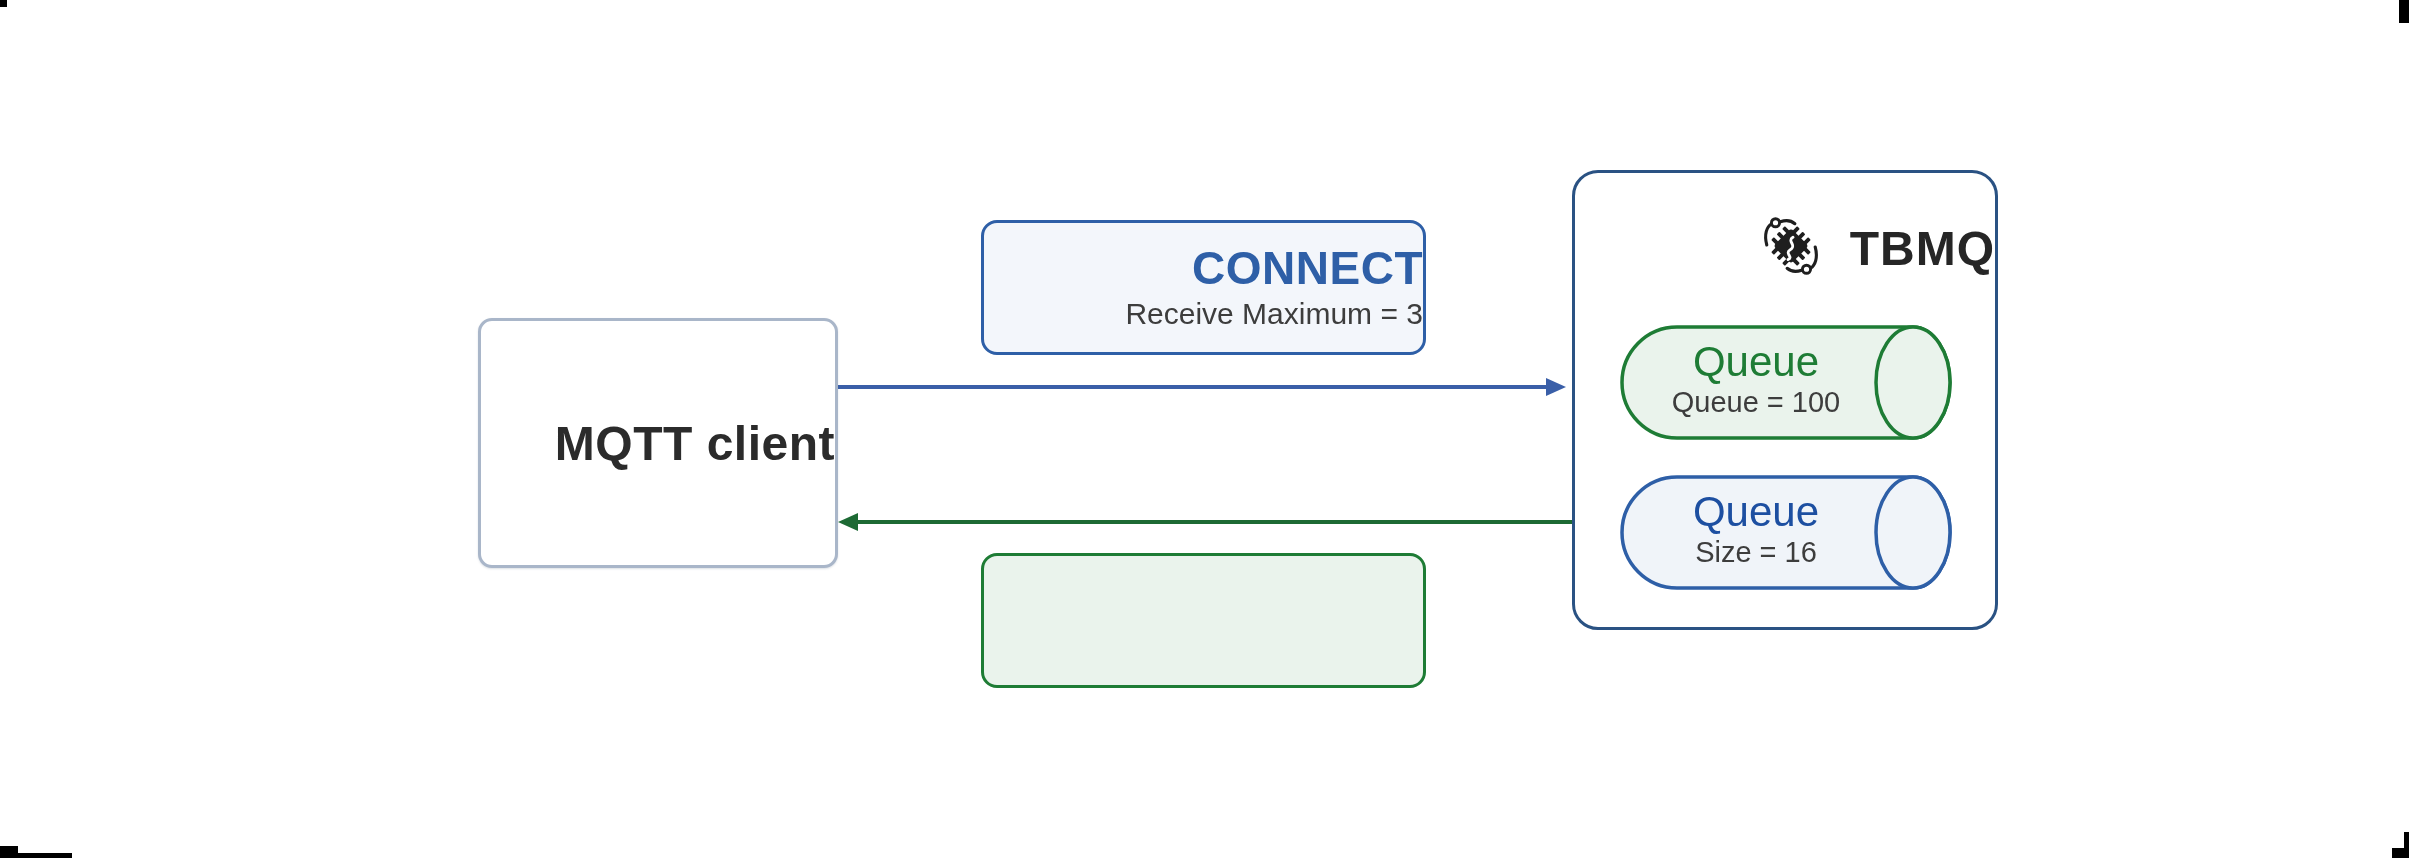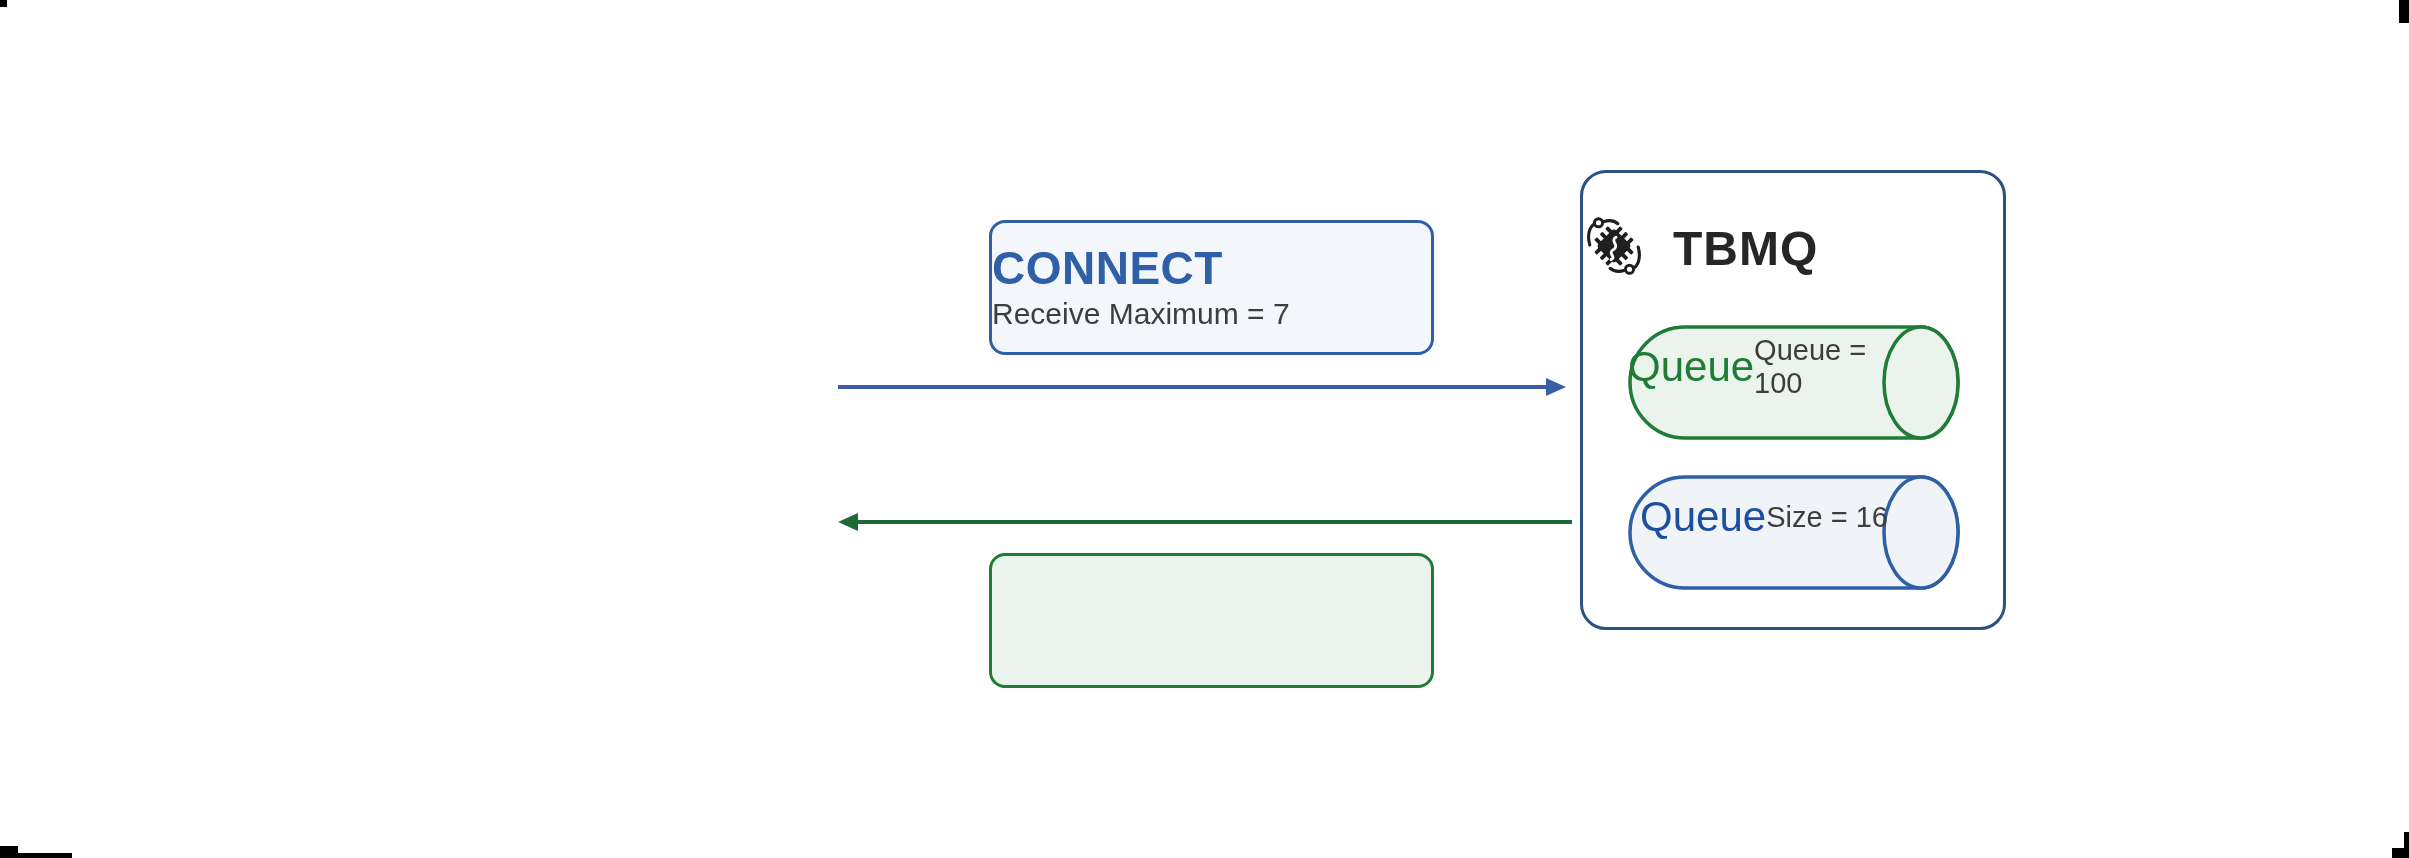--- a/index.html
+++ b/index.html
@@ -23,21 +23,21 @@
     font-family:"Liberation Sans","DejaVu Sans",sans-serif;
   }
   .artifact{position:absolute;background:#000;}
   .art-tl{left:0;top:0;width:7px;height:7px;}
   .art-tr{left:2399px;top:0;width:10px;height:23px;}
   .art-bl-a{left:0;top:846px;width:18px;height:12px;}
   .art-bl-b{left:0;top:853px;width:72px;height:5px;}
   .art-br-a{left:2404px;top:832px;width:5px;height:26px;}
   .art-br-b{left:2392px;top:848px;width:17px;height:10px;}
 
-  .node{position:absolute;box-sizing:border-box;display:flex;flex-direction:column;align-items:flex-start;justify-content:center;margin-left:8px;}
+  .node{position:absolute;box-sizing:border-box;display:flex;flex-direction:column;align-items:flex-end;justify-content:center;}
   .client-box{
     left:478px;top:318px;width:360px;height:250px;
     background:#fff;border:3px solid var(--client-border);border-radius:14px;
     box-shadow:0 1px 2px rgba(120,135,155,.25);
   }
   .client-box .title{font-size:48px;font-weight:700;color:var(--text-dark);letter-spacing:.5px;}
 
   .msg-box{width:445px;height:135px;border-radius:16px;gap:4px;}
   .connect-box{left:981px;top:220px;background:var(--light-blue-fill);border:3.5px solid var(--blue-accent);}
   .connack-box{left:981px;top:553px;background:var(--light-green-fill);border:3.5px solid var(--green-accent);}
@@ -52,22 +52,22 @@
     justify-content:flex-start;
   }
   .broker-header{display:flex;align-items:center;gap:28px;margin-top:42px;}
   .broker-title{font-size:48px;font-weight:700;color:#262626;letter-spacing:1px;}
 
   .queue{position:absolute;left:45px;width:332px;height:115px;}
   .queue-green{top:152px;}
   .queue-blue{top:302px;}
   .queue svg{position:absolute;left:0;top:0;}
   .queue .q-text{
-    position:absolute;left:0;top:0;width:332px;height:84px;box-sizing:border-box;
-    padding-right:60px;display:flex;flex-direction:row;align-items:center;justify-content:center;
+    position:absolute;left:0;top:12px;width:332px;height:84px;box-sizing:border-box;
+    padding-right:60px;display:flex;flex-direction:column;align-items:center;justify-content:center;
   }
   .q-label{font-size:42px;line-height:1.1;}
   .queue-green .q-label{color:var(--green-accent);}
   .queue-blue .q-label{color:var(--queue-blue-text);}
   .q-size{font-size:29px;color:var(--text-gray);}
 
   .arrow-line{position:absolute;height:4px;}
   .line-blue{left:838px;top:385px;width:710px;background:var(--blue-arrow);}
   .line-green{left:858px;top:520px;width:714px;background:var(--green-arrow);}
   .arrow-head{position:absolute;width:0;height:0;}
@@ -79,24 +79,27 @@
 
 <div class="canvas">
 
   <div class="artifact art-tl"></div>
   <div class="artifact art-tr"></div>
   <div class="artifact art-bl-a"></div>
   <div class="artifact art-bl-b"></div>
   <div class="artifact art-br-a"></div>
   <div class="artifact art-br-b"></div>
 
+  <div class="node client-box">
+    <div class="title">MQTT client</div>
+  </div>
 
   <div class="node msg-box connect-box">
     <div class="msg-title">CONNECT</div>
-    <div class="msg-sub">Receive Maximum = 7</div>
+    <div class="msg-sub">Receive Maximum = 3</div>
   </div>
 
   <div class="node msg-box connack-box">
   </div>
 
   <div class="arrow-line line-blue"></div>
   <div class="arrow-head head-blue"></div>
 
   <div class="arrow-line line-green"></div>
   <div class="arrow-head head-green"></div>

